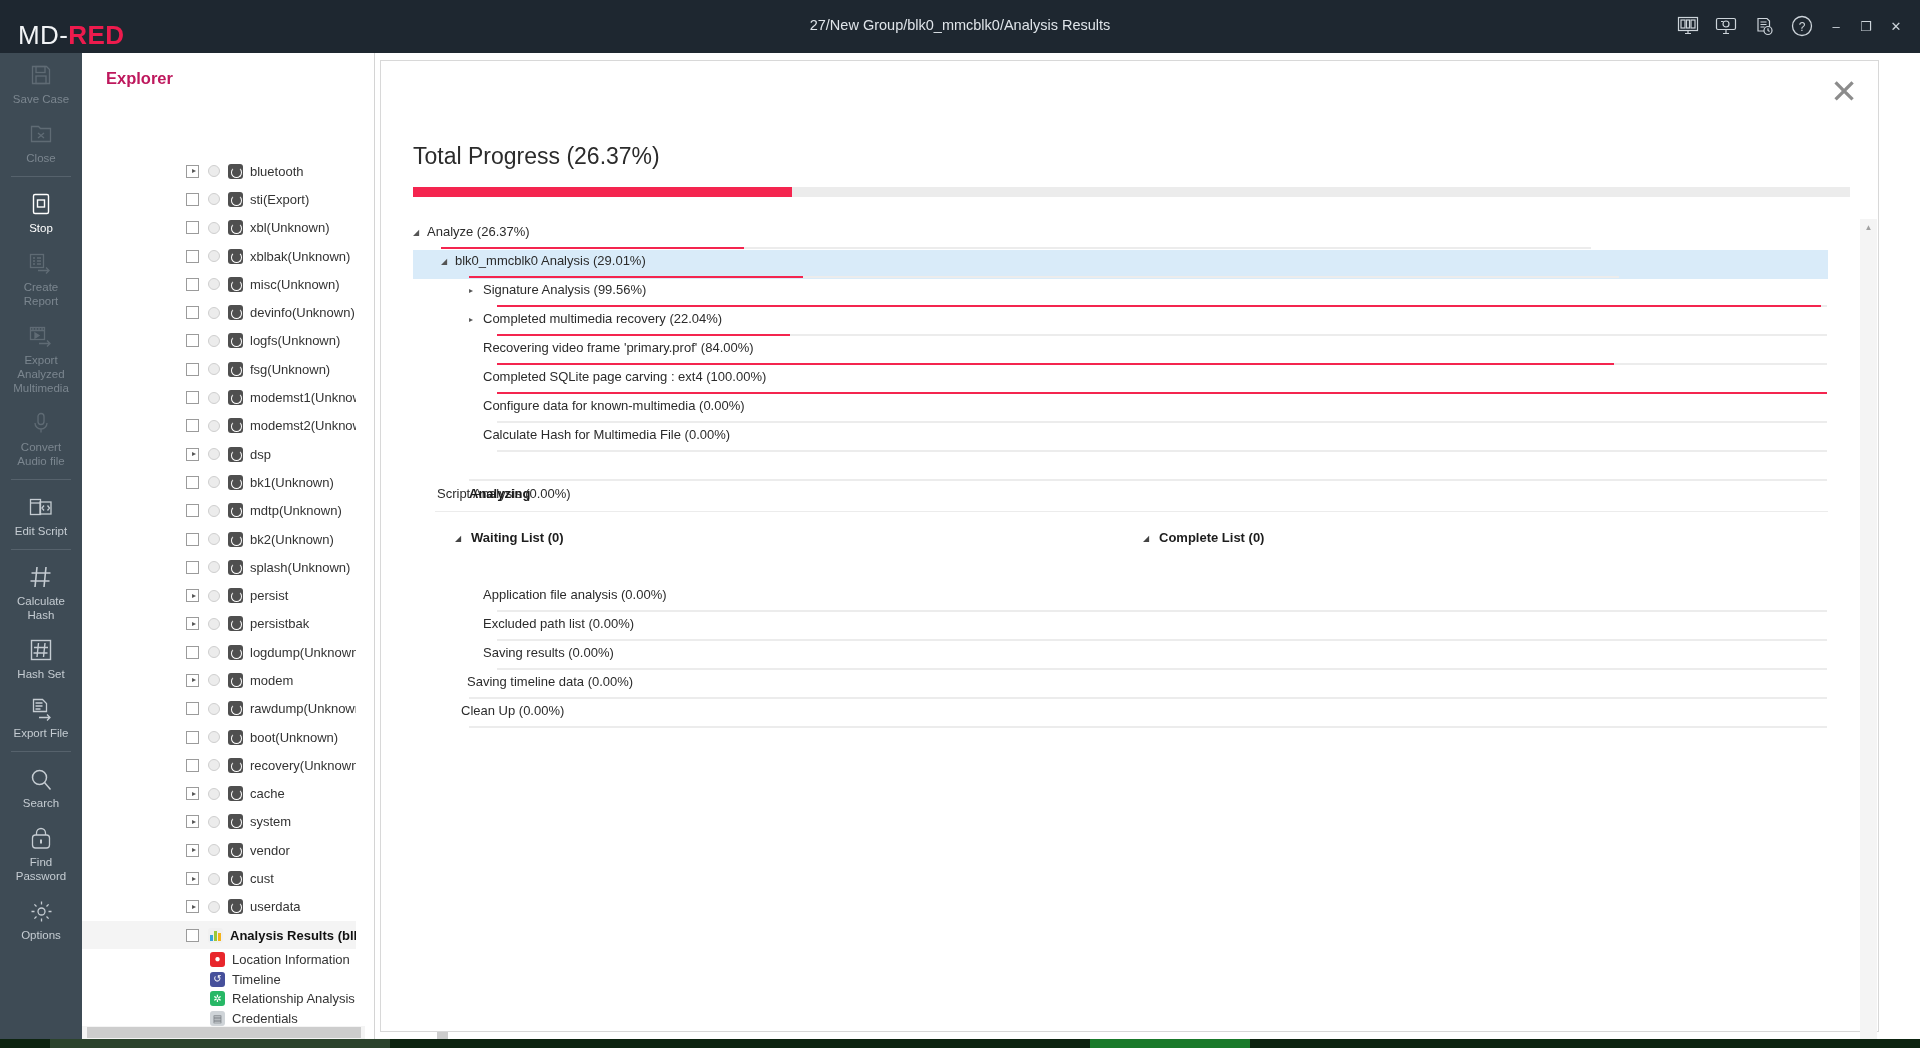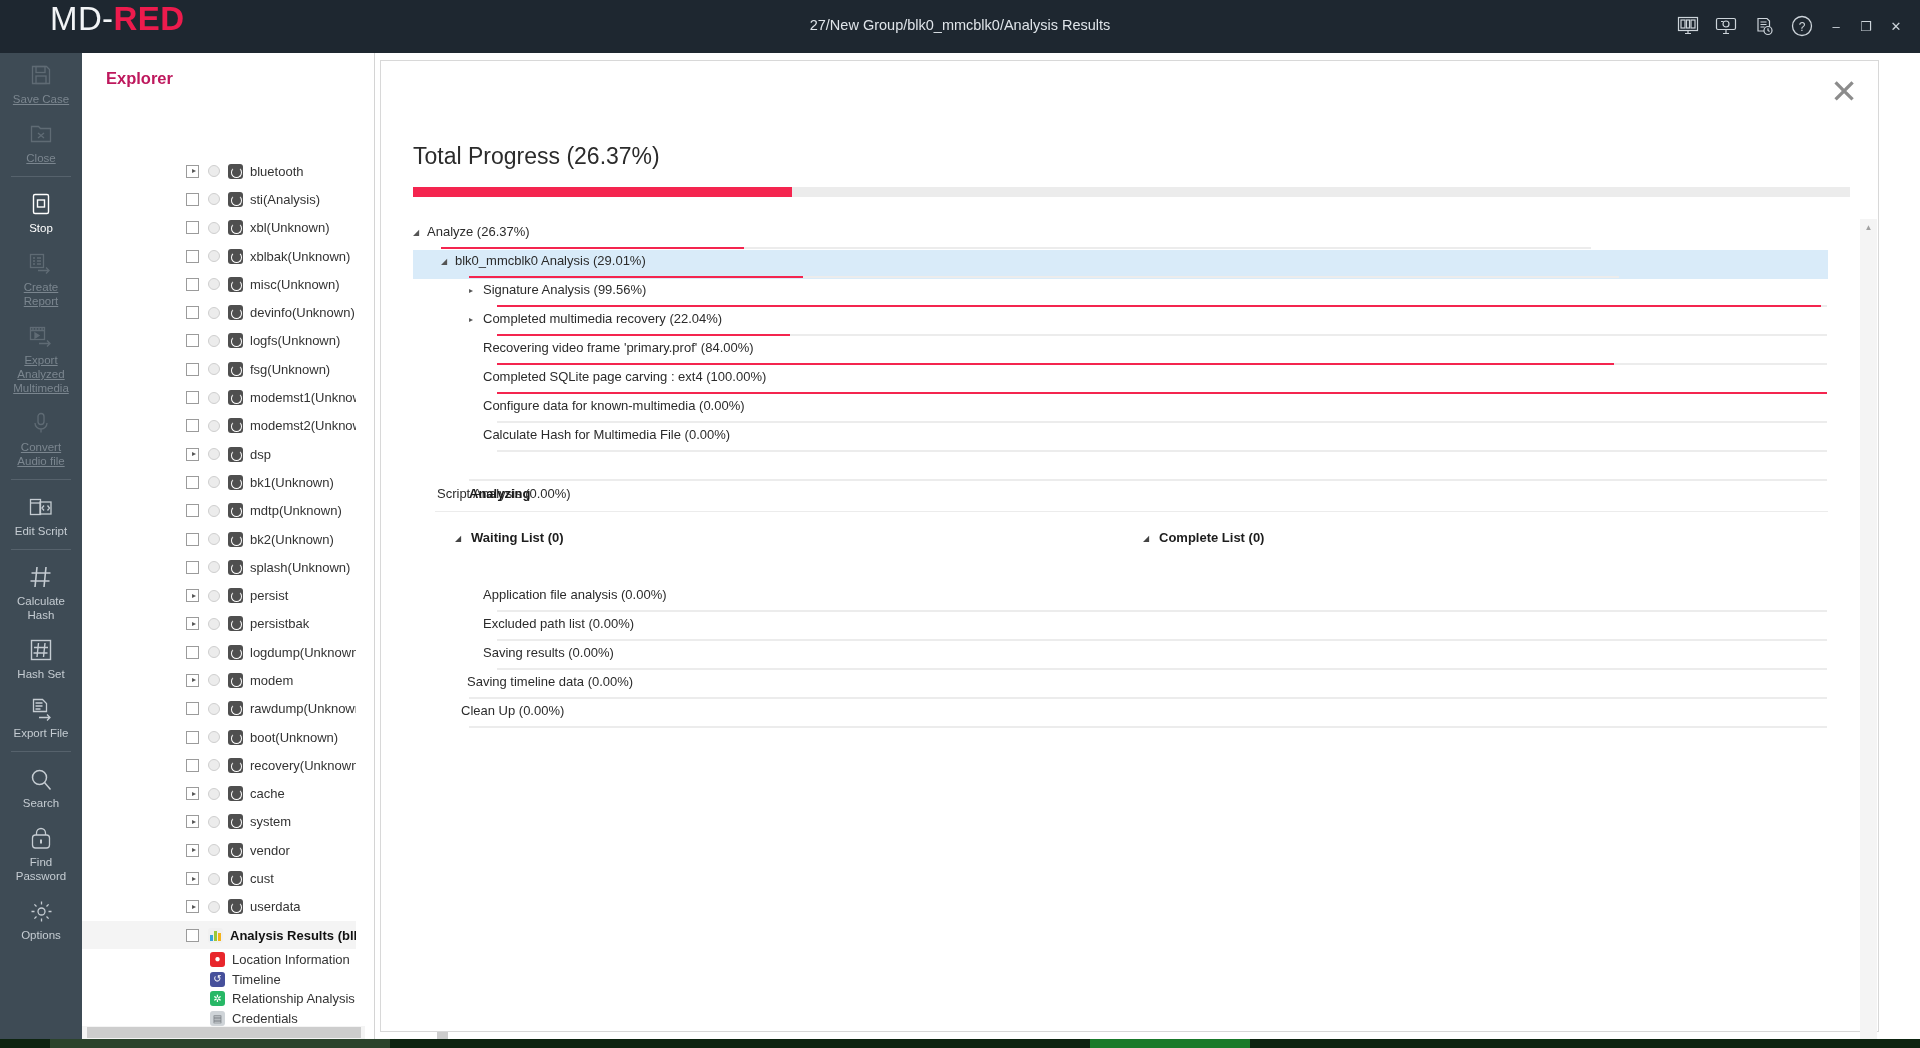--- a/index.html
+++ b/index.html
@@ -8,22 +8,22 @@
     font-family: "Liberation Sans", sans-serif;
     overflow: hidden; background: #ffffff;
   }
 
   
   .titlebar {
     position: absolute; top: 0; left: 0; width: 1920px; height: 53px;
     background: #1e2730; display: flex; align-items: center;
   }
   .logo {
-    position: absolute; left: 18px; top: 0;
-    font-size: 33px; letter-spacing: .4px; margin-left: 32px;
+    position: absolute; left: 18px; top: 20px;
+    font-size: 26px; letter-spacing: .4px;
   }
   .logo .md { color: #f2f4f6; font-weight: 400; }
   .logo .red { color: #ed1b4d; font-weight: 700; }
   .title-path {
     position: absolute; left: 0; width: 1920px; text-align: center;
     color: #dfe4e9; font-size: 14.5px; top: 17px;
   }
   .tb-icons {
     position: absolute; right: 10px; top: 9px;
     display: flex; align-items: center; gap: 2px;
@@ -40,21 +40,21 @@
 
   
   .rail {
     position: absolute; left: 0; top: 53px; width: 82px; height: 986px;
     background: #3e4b55;
   }
   .rail-item {
     width: 82px; padding: 7px 2px 6px; text-align: center;
     color: #c5ccd2; font-size: 11.5px; line-height: 14px;
   }
-  .rail-item.disabled { color: #7b868f; text-decoration: underline; }
+  .rail-item.disabled { color: #7b868f; }
   .rail-item .ri-ico {
     height: 30px; display: flex; align-items: center; justify-content: center;
     margin-bottom: 2px;
   }
   .rail-item.disabled .ri-ico { opacity: .55; }
   .rail-item.active { color: #ffffff; }
   .rail-sep {
     height: 1px; background: #56626c; margin: 5px 11px;
   }
 
@@ -417,21 +417,21 @@
         <span class="tarrow">▸</span>
         <span class="cb"></span>
         <span class="radio"></span>
         <span class="ficon"></span>
         <span class="lbl">bluetooth</span>
       </div>
       <div class="tnode">
         <span class="cb"></span>
         <span class="radio"></span>
         <span class="ficon"></span>
-        <span class="lbl">sti(Analysis)</span>
+        <span class="lbl">sti(Export)</span>
       </div>
       <div class="tnode">
         <span class="cb"></span>
         <span class="radio"></span>
         <span class="ficon"></span>
         <span class="lbl">xbl(Unknown)</span>
       </div>
       <div class="tnode">
         <span class="cb"></span>
         <span class="radio"></span>

